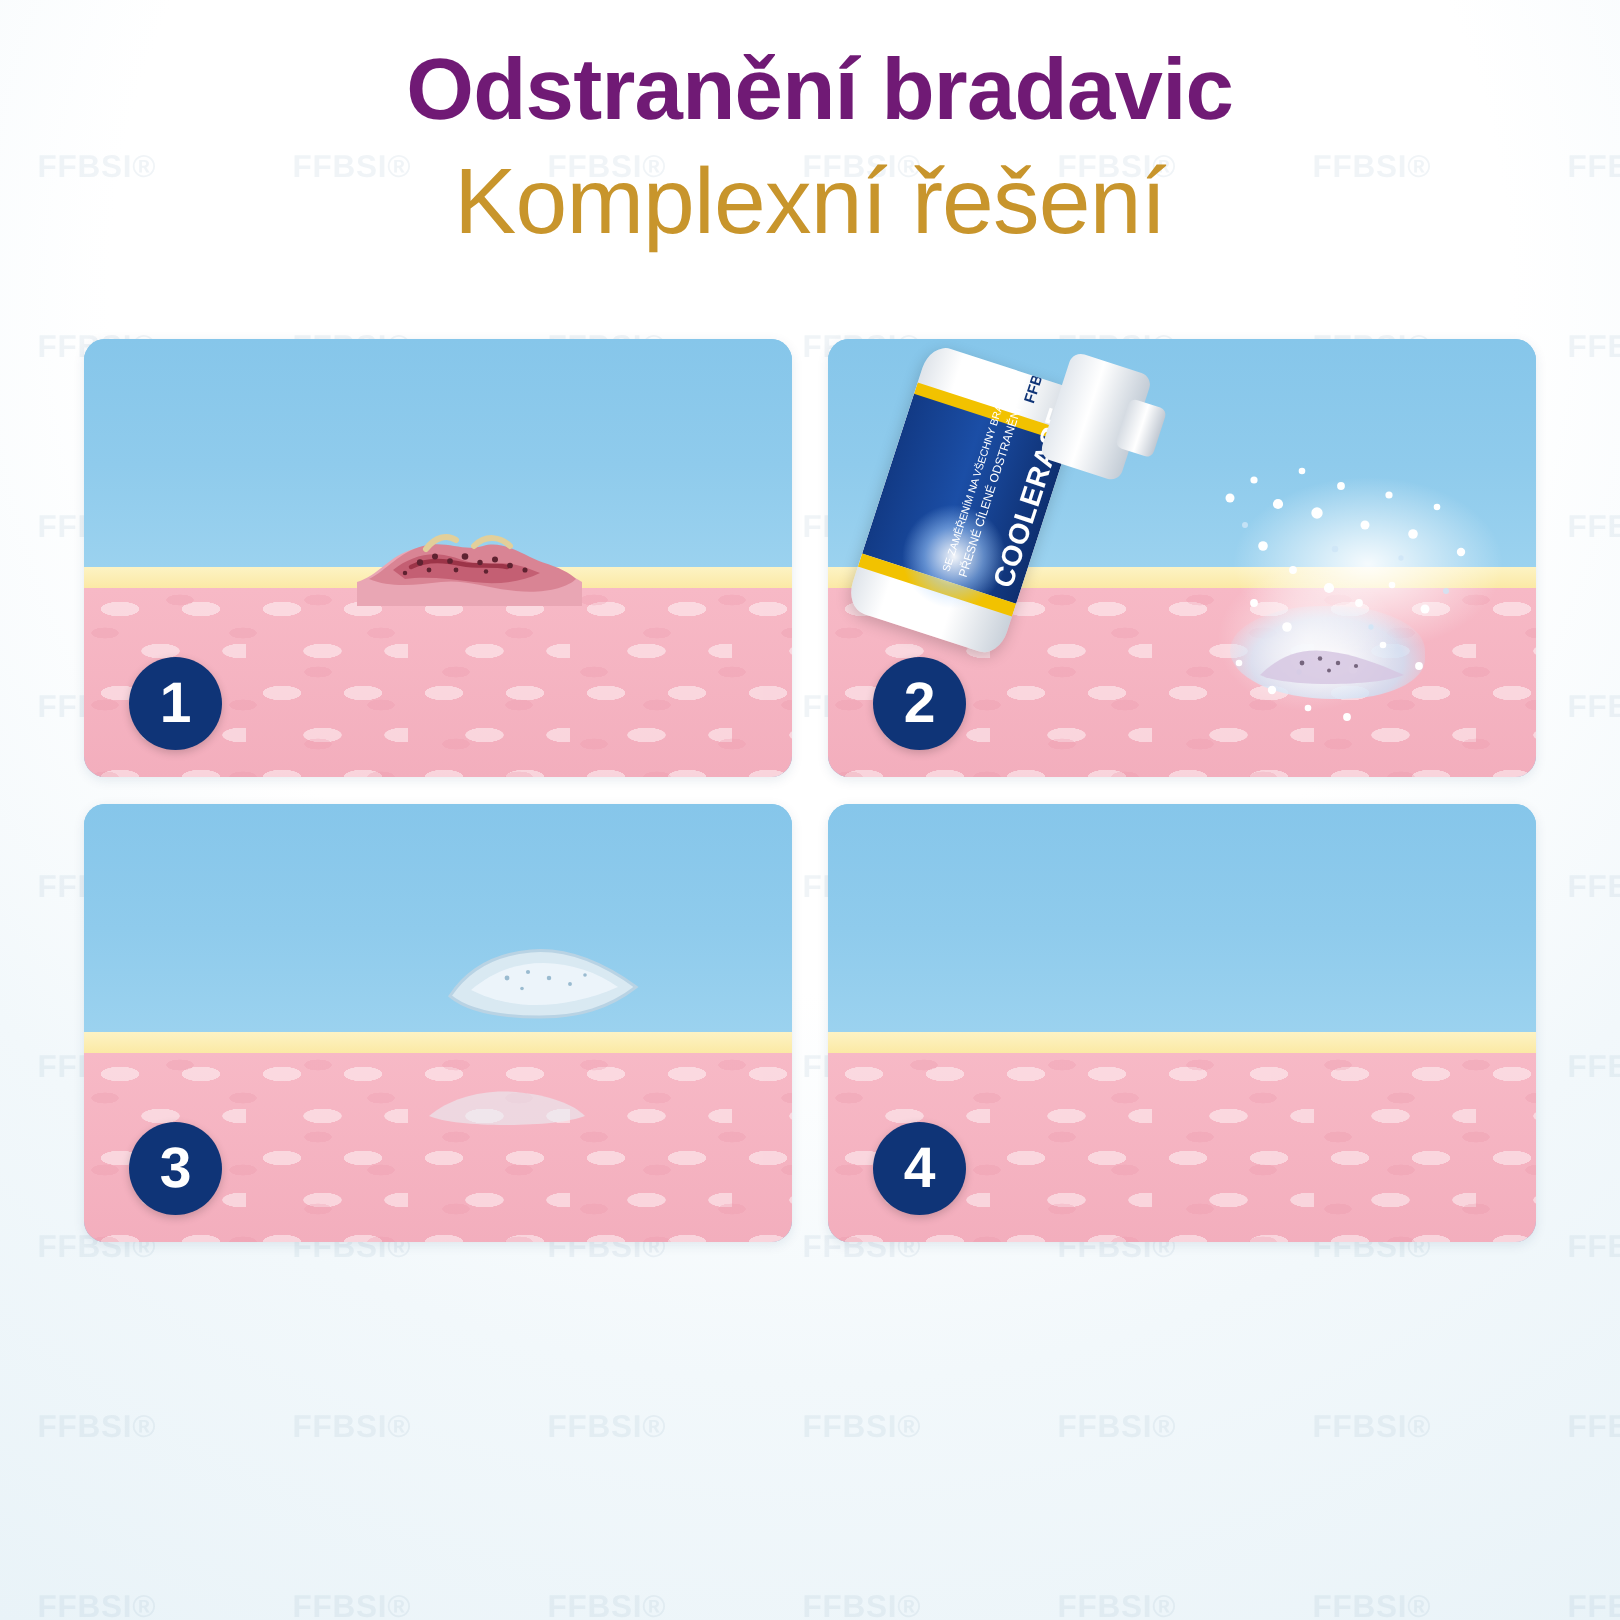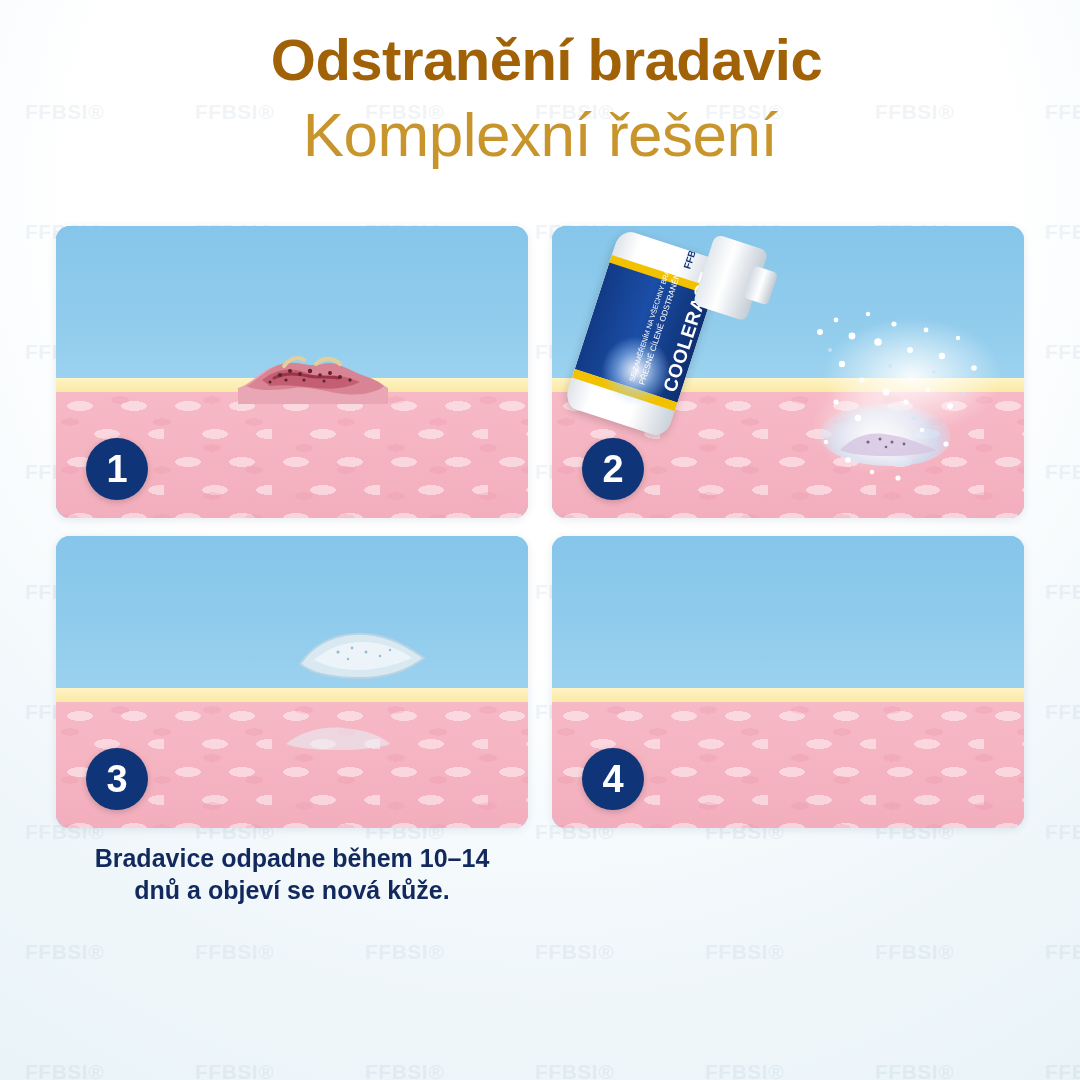--- a/index.html
+++ b/index.html
@@ -50,21 +50,21 @@
     position: absolute;
     top: 30px;
     left: 0;
     width: 1080px;
     text-align: center;
     z-index: 5;
   }
   #title-main {
     font-size: 58px;
     font-weight: 700;
-    color: #a16207;
+    color: #701a75;
     letter-spacing: -0.5px;
     line-height: 1.05;
     margin: 0;
     padding-left: 13px;
   }
   #title-sub {
     font-size: 62px;
     font-weight: 400;
     color: #c8952c;
     letter-spacing: -0.5px;
@@ -561,22 +561,20 @@
             <circle cx="96" cy="22" r="1.2"></circle>
         </g>
       </svg>
 
       <svg class="scab2" viewBox="0 0 110 34">
         <path d="M4,22 C18,10 40,4 62,6 C84,8 100,14 108,22 C88,30 22,30 4,22 Z" fill="#e8f3f8"></path>
       </svg>
 
       <div class="badge">3</div>
     </div>
-    <div class="caption">Bradavice odpadne během 10–14
-dnů a objeví se nová kůže.</div>
   </div>
 
   <div class="step">
     <div class="panel">
       <div class="sky"></div>
       <div class="epidermis"></div>
       <div class="dermis">
         <div class="cells"></div>
         <div class="cells2"></div>
       </div>

